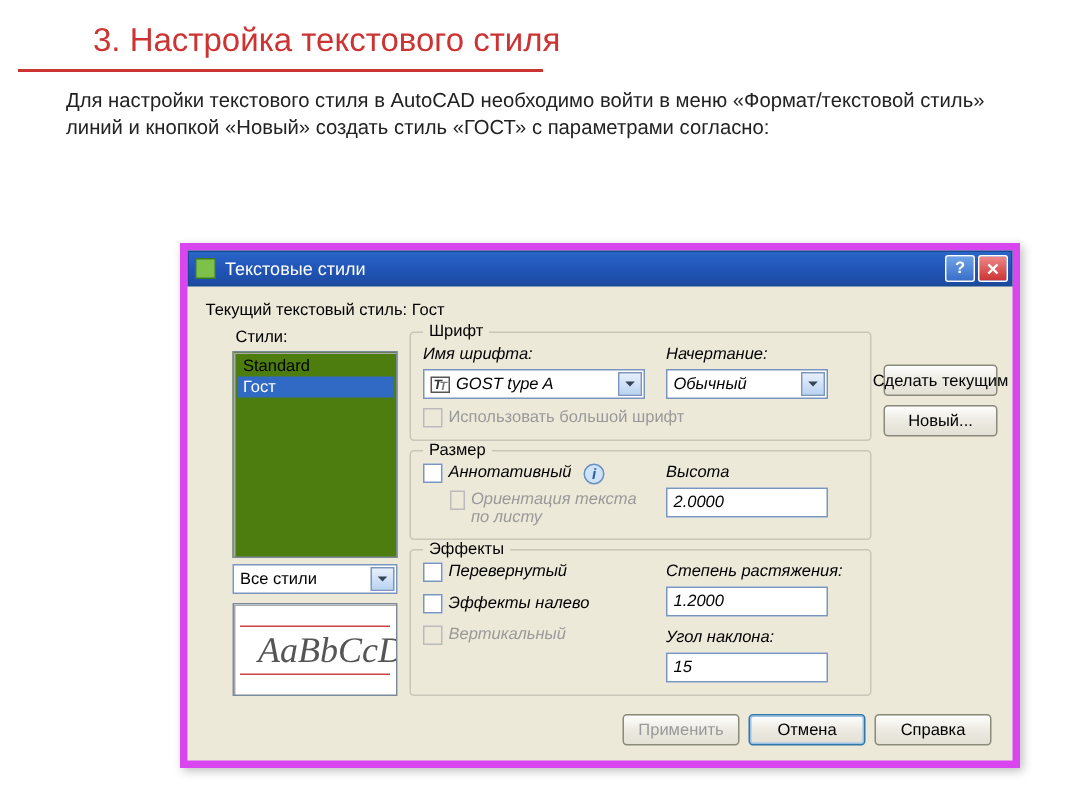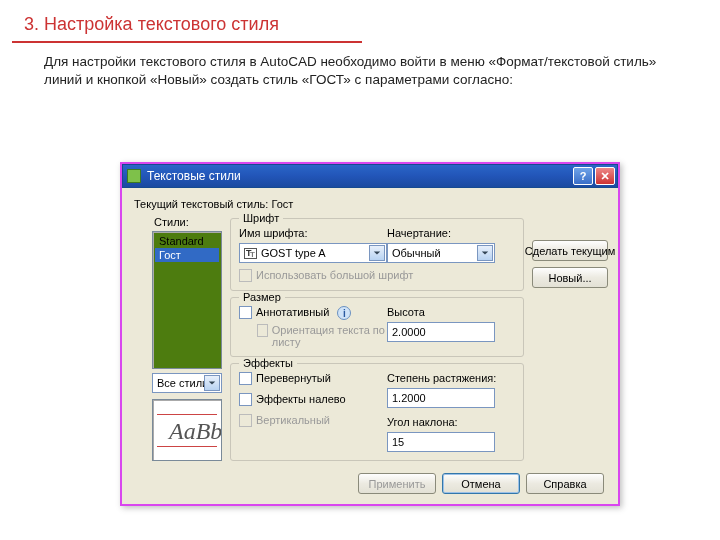--- a/index.html
+++ b/index.html
@@ -8,44 +8,45 @@
     width: 720px;
     height: 540px;
     background: #fff;
     font-family: Arial, sans-serif;
     font-size: 12px;
     color: #222;
     position: relative;
   }
   .slide-title {
     color: #c33;
-    font-size: 18px;
+    font-size: 22px;
     font-weight: normal;
     padding: 14px 0 6px 24px;
+    margin-left: 38px;
   }
   .hr {
     border-top: 2px solid #c33;
     margin: 0 24px 10px 0;
     width: 350px;
     margin-left: 12px;
   }
   .intro {
     font-size: 13.5px;
     line-height: 1.35;
     padding: 0 40px 0 44px;
     color: #222;
   }
 
   
   .dialog {
     position: absolute;
     left: 120px;
     top: 162px;
-    width: 500px;
-    border: 2px solid #d946ef;
+    width: 560px;
+    border: 5px solid #d946ef;
     background: #ece9d8;
     box-shadow: 2px 2px 6px rgba(0,0,0,.25);
     font-size: 11px;
     font-family: Tahoma, Arial, sans-serif;
     color: #000;
   }
   .titlebar {
     height: 24px;
     background: linear-gradient(#2a66c8, #2255b8 50%, #1a4aa0);
     border: 1px solid #154a90;
@@ -155,21 +156,21 @@
     position: relative;
   }
   .groupbox .legend {
     position: absolute;
     top: -7px; left: 8px;
     background: #ece9d8;
     padding: 0 4px;
     font-size: 11px;
   }
 
-  .row { display: flex; align-items: flex-start; }
+  .row { display: flex; gap: 14px; align-items: flex-start; font-style: italic; }
   .field { display: flex; flex-direction: column; gap: 2px; }
   .field .lbl { font-size: 11px; margin-bottom: 2px; }
   .checkbox {
     display: flex; gap: 4px;
   }
   .cb {
     width: 13px; height: 13px;
     background: #fff;
     border: 1px solid #7a96c0;
     display:inline-block;

